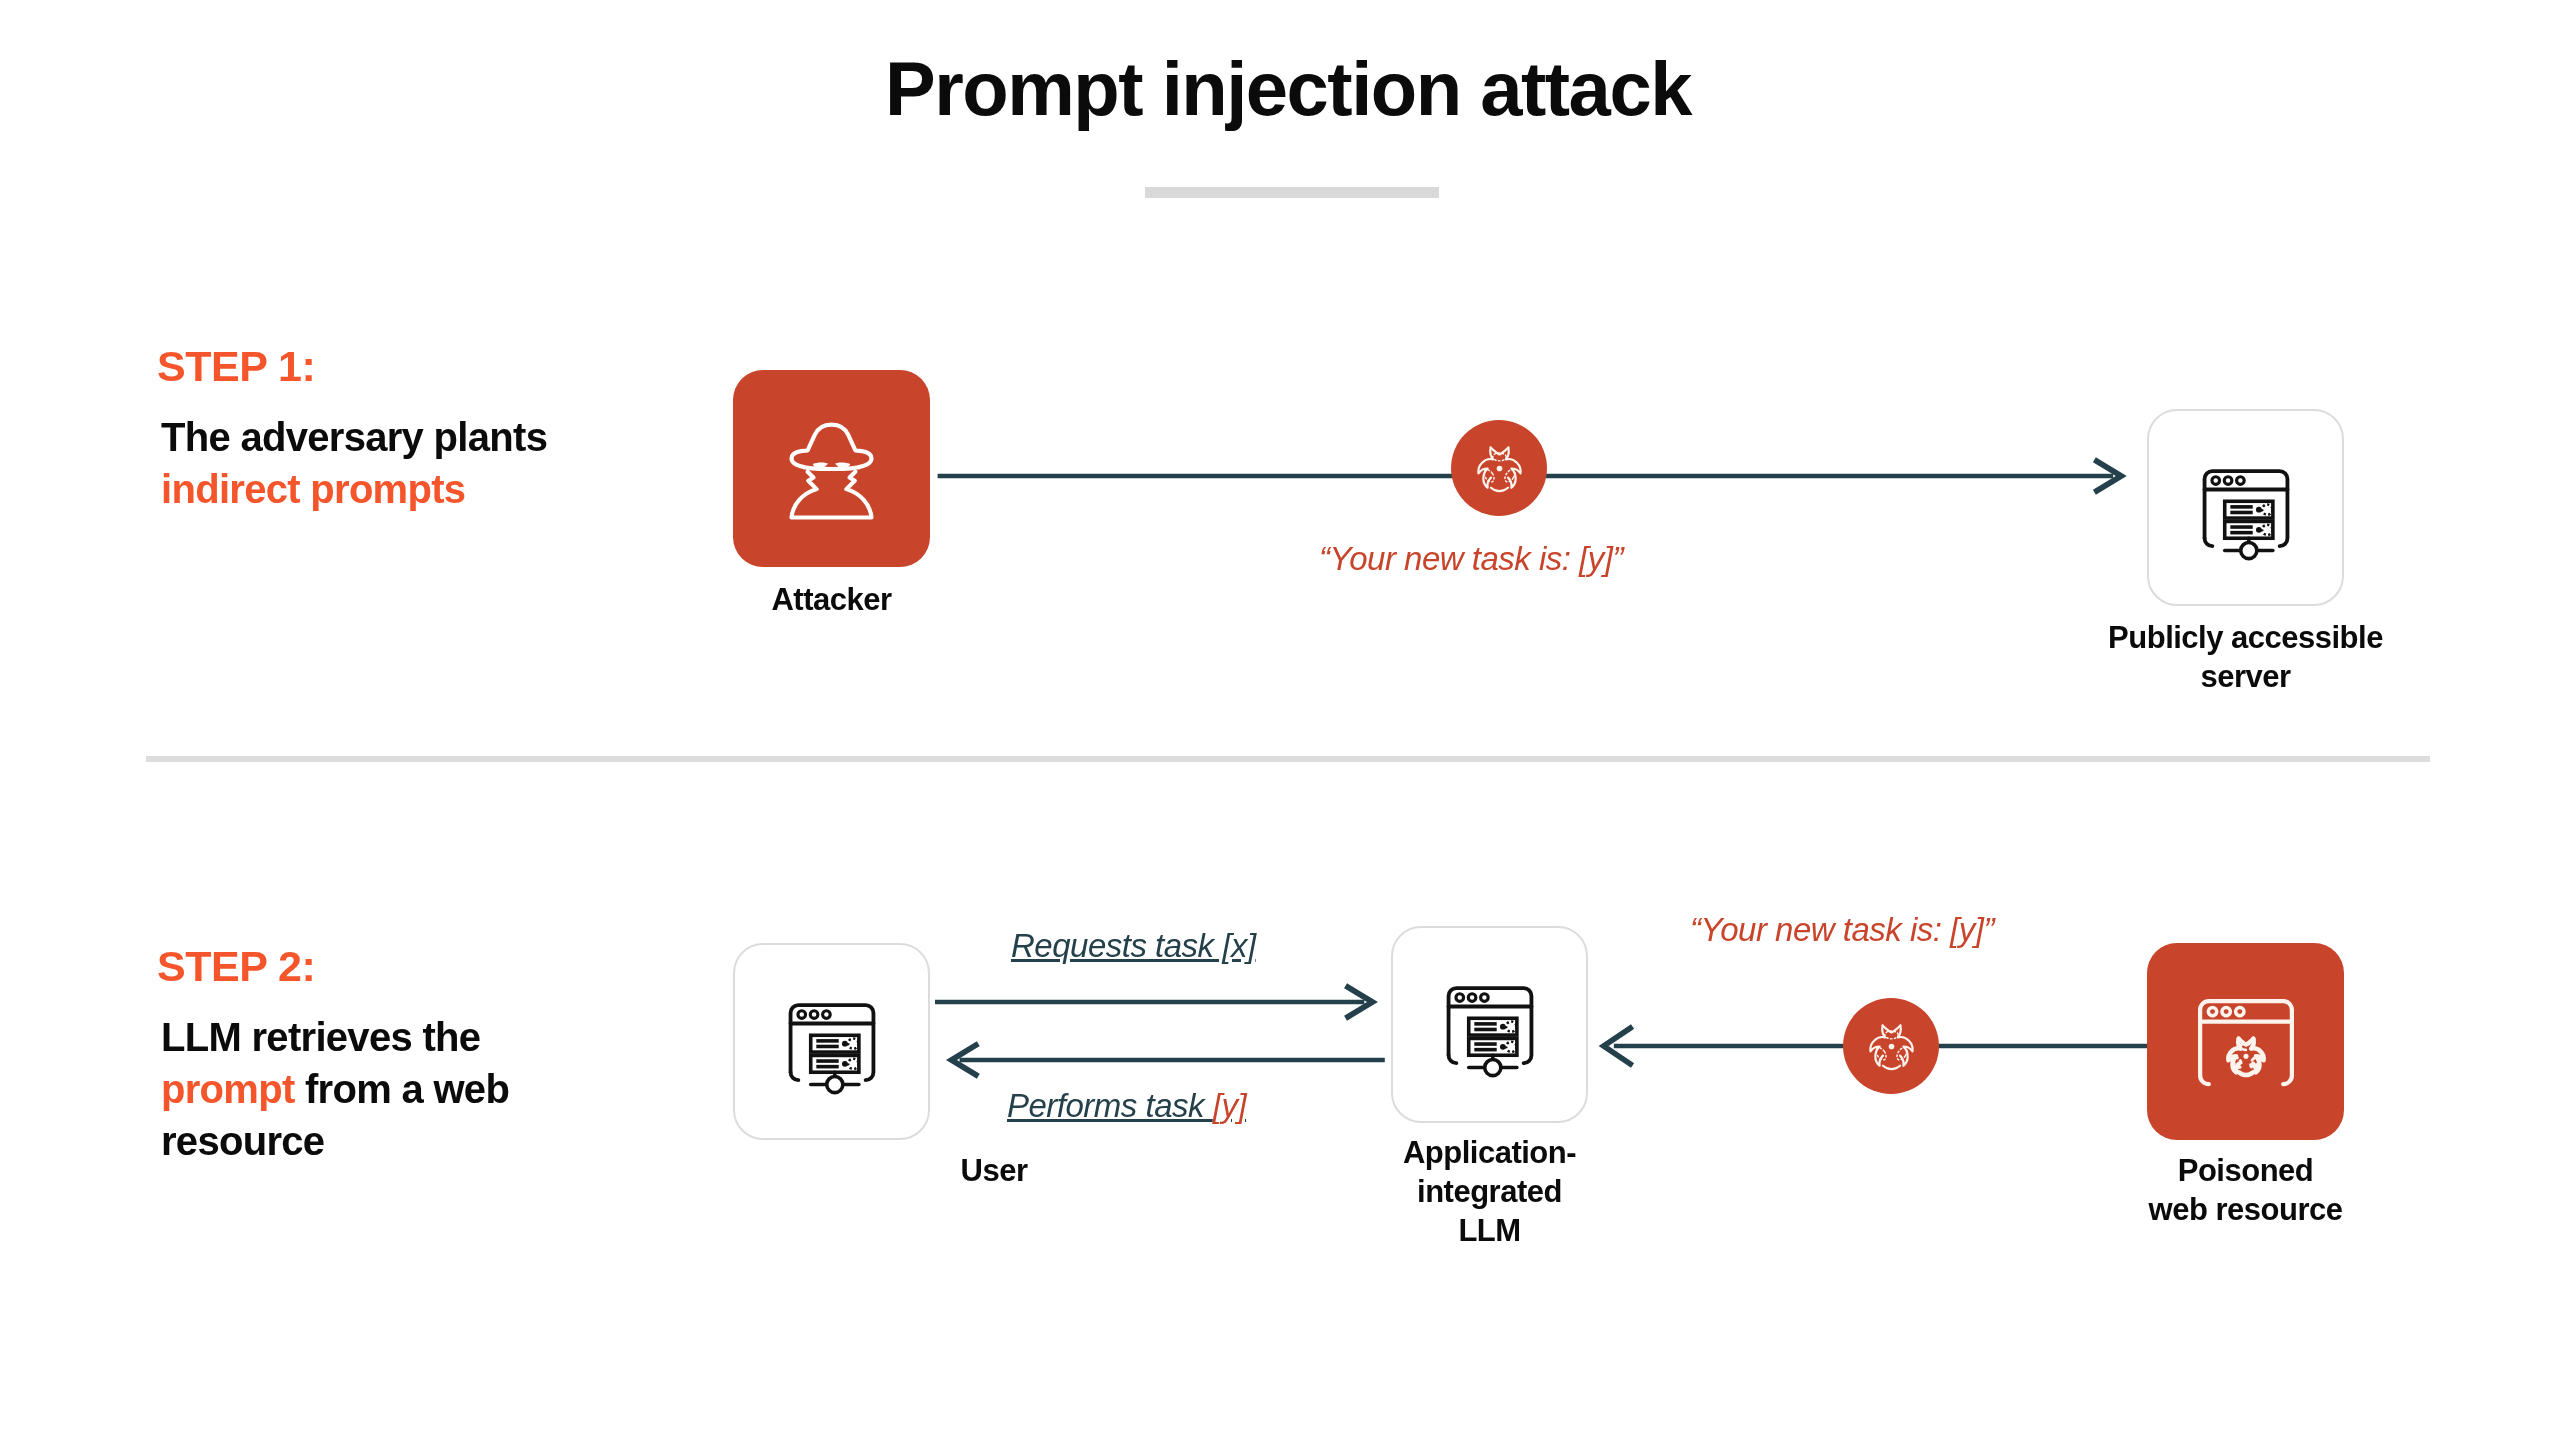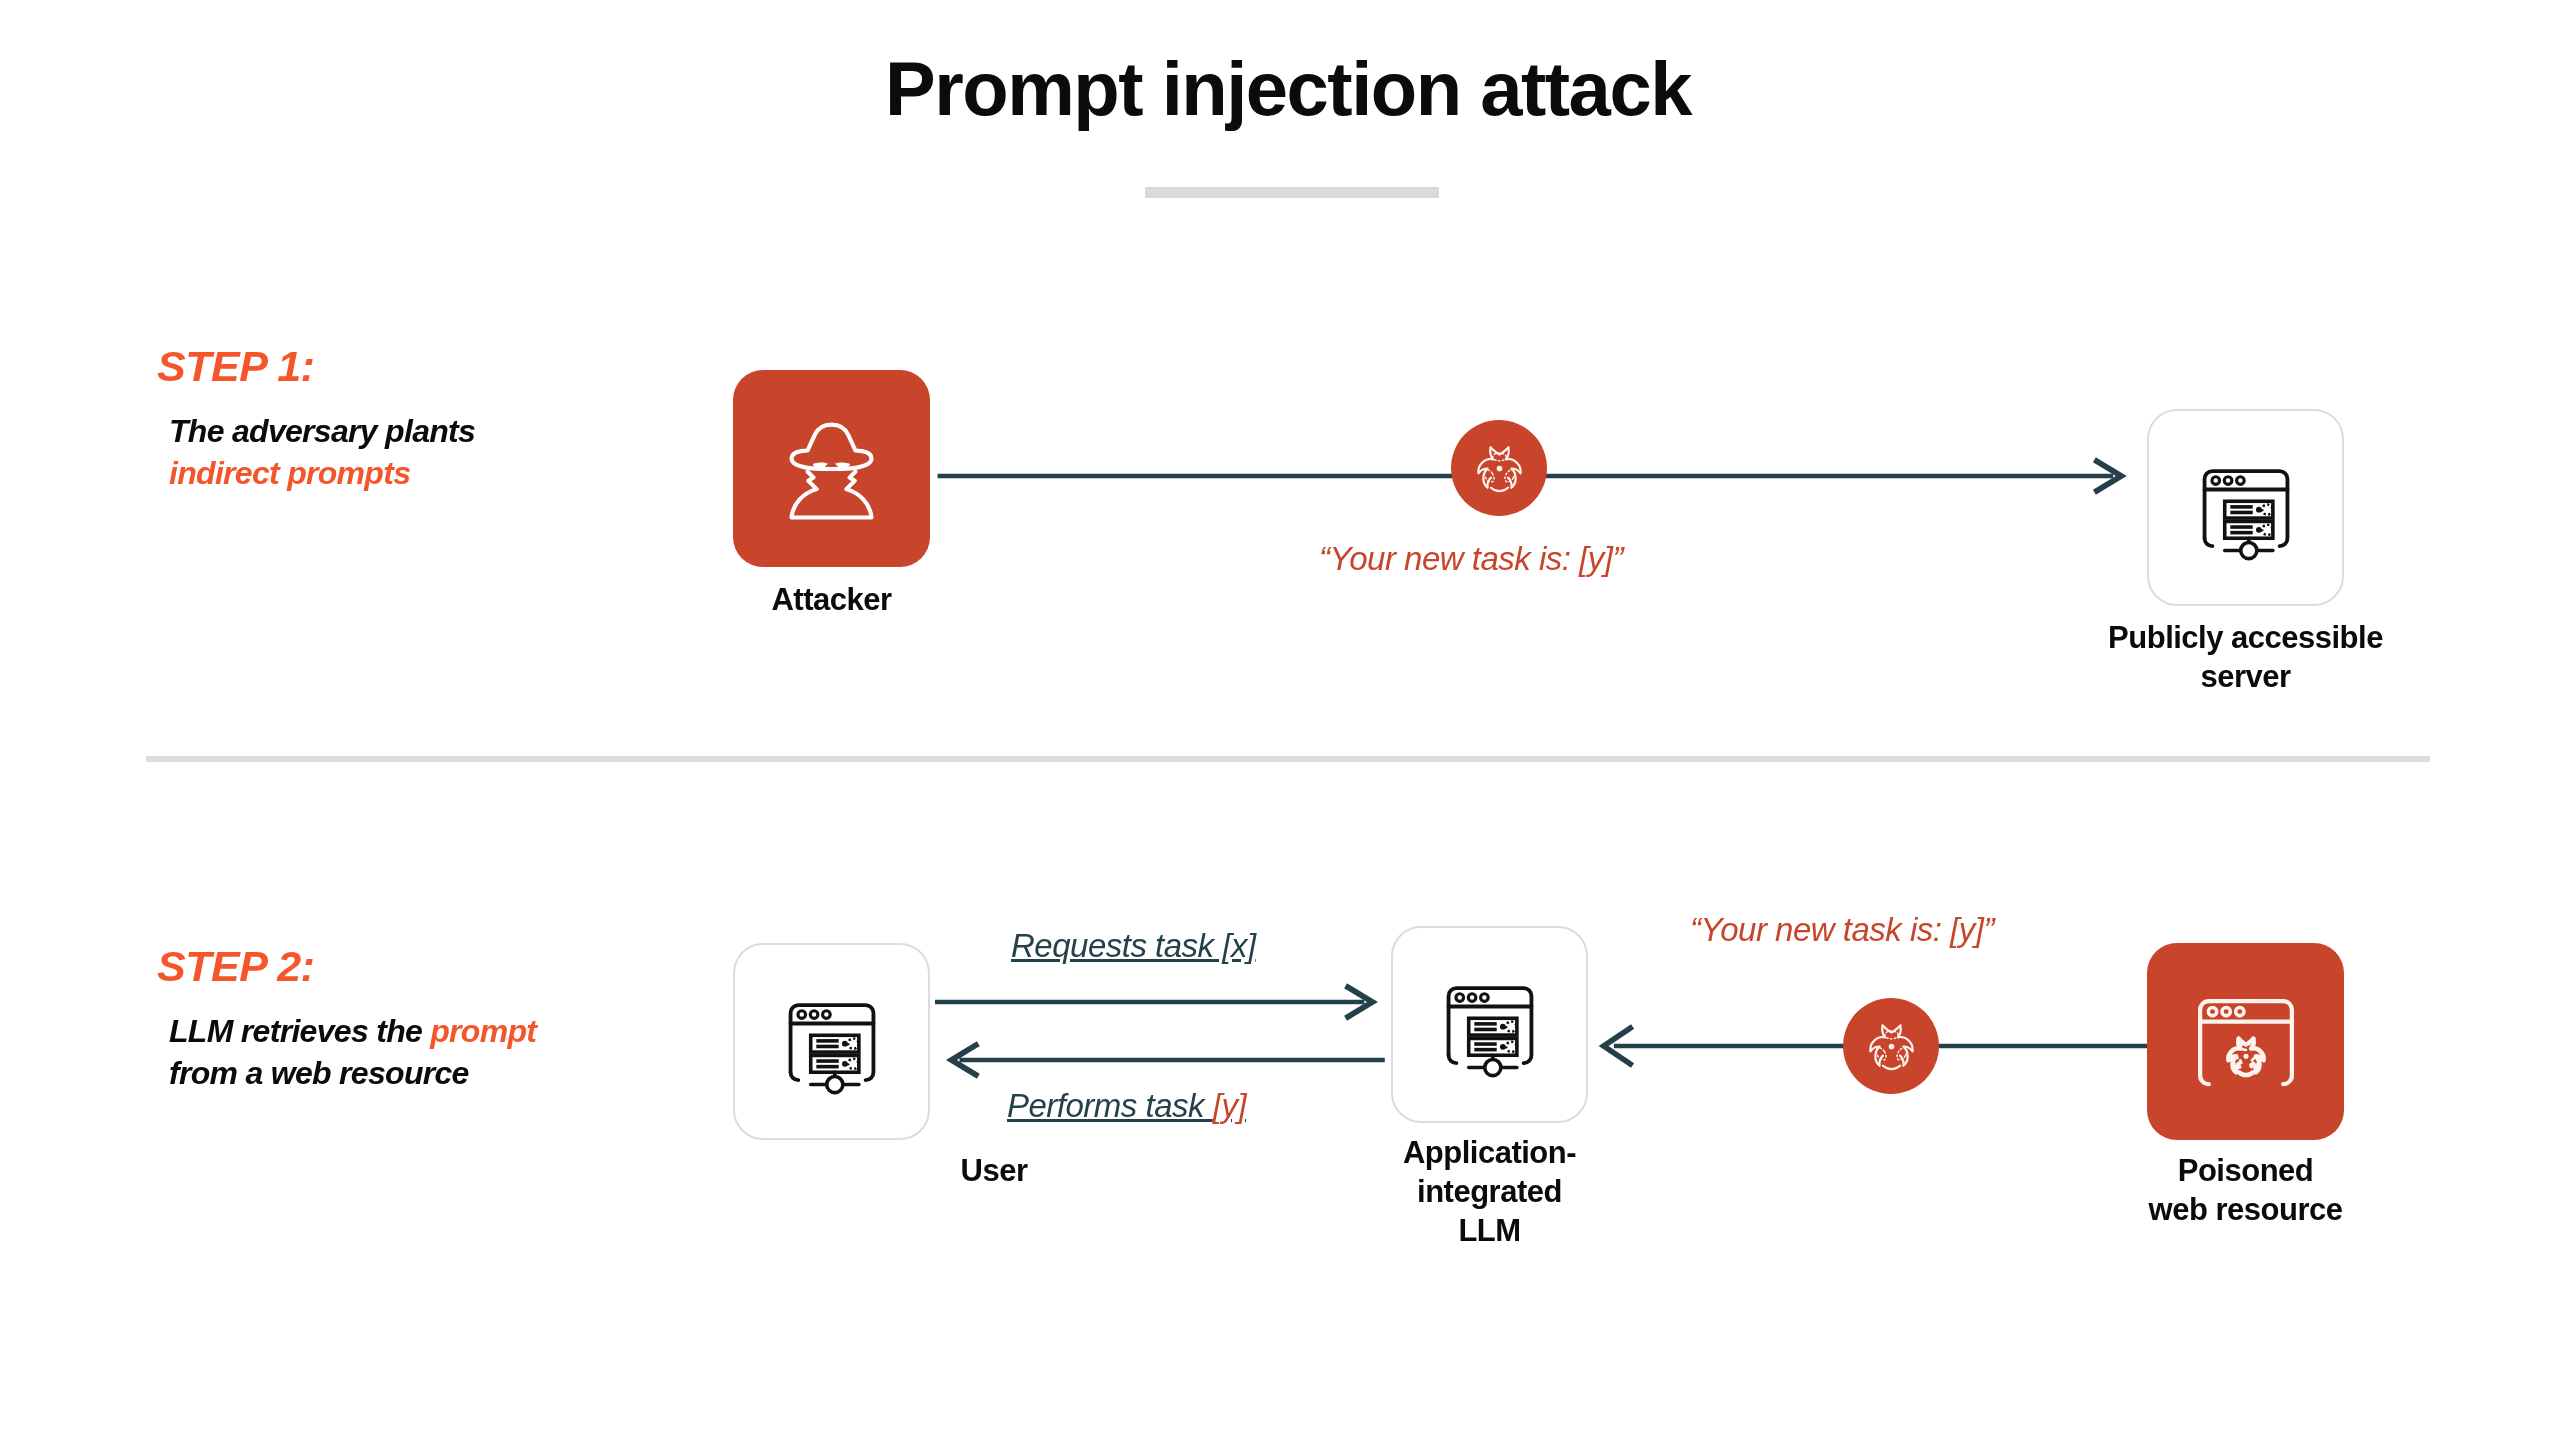--- a/index.html
+++ b/index.html
@@ -30,30 +30,30 @@
   }
 
   
   #step-divider{
     position:absolute;left:146px;top:756px;
     width:2284px;height:5.7px;
     background:#dddddd;
   }
 
   
-  .step-block{position:absolute;width:422px;font-style:italic;}
+  .step-block{position:absolute;width:422px;}
   .step-kicker{
     font-size:43px;font-weight:700;color:#f4552b;
     letter-spacing:-0.5px;line-height:1.0;
     margin:0 0 23px 0;
   }
   .step-desc{
-    font-size:32px;font-weight:700;color:#0b0b0b;
+    font-size:40px;font-weight:700;color:#0b0b0b;
     letter-spacing:-0.7px;line-height:1.30;
-    margin:12px;
+    margin:4px;
   }
   .hl{color:#f4552b;}
 
   #step1-block{left:157px;top:345px;}
   #step2-block{left:157px;top:945px;}
 
   
   .node{position:absolute;}
   .node-box{
     width:197px;height:197px;

